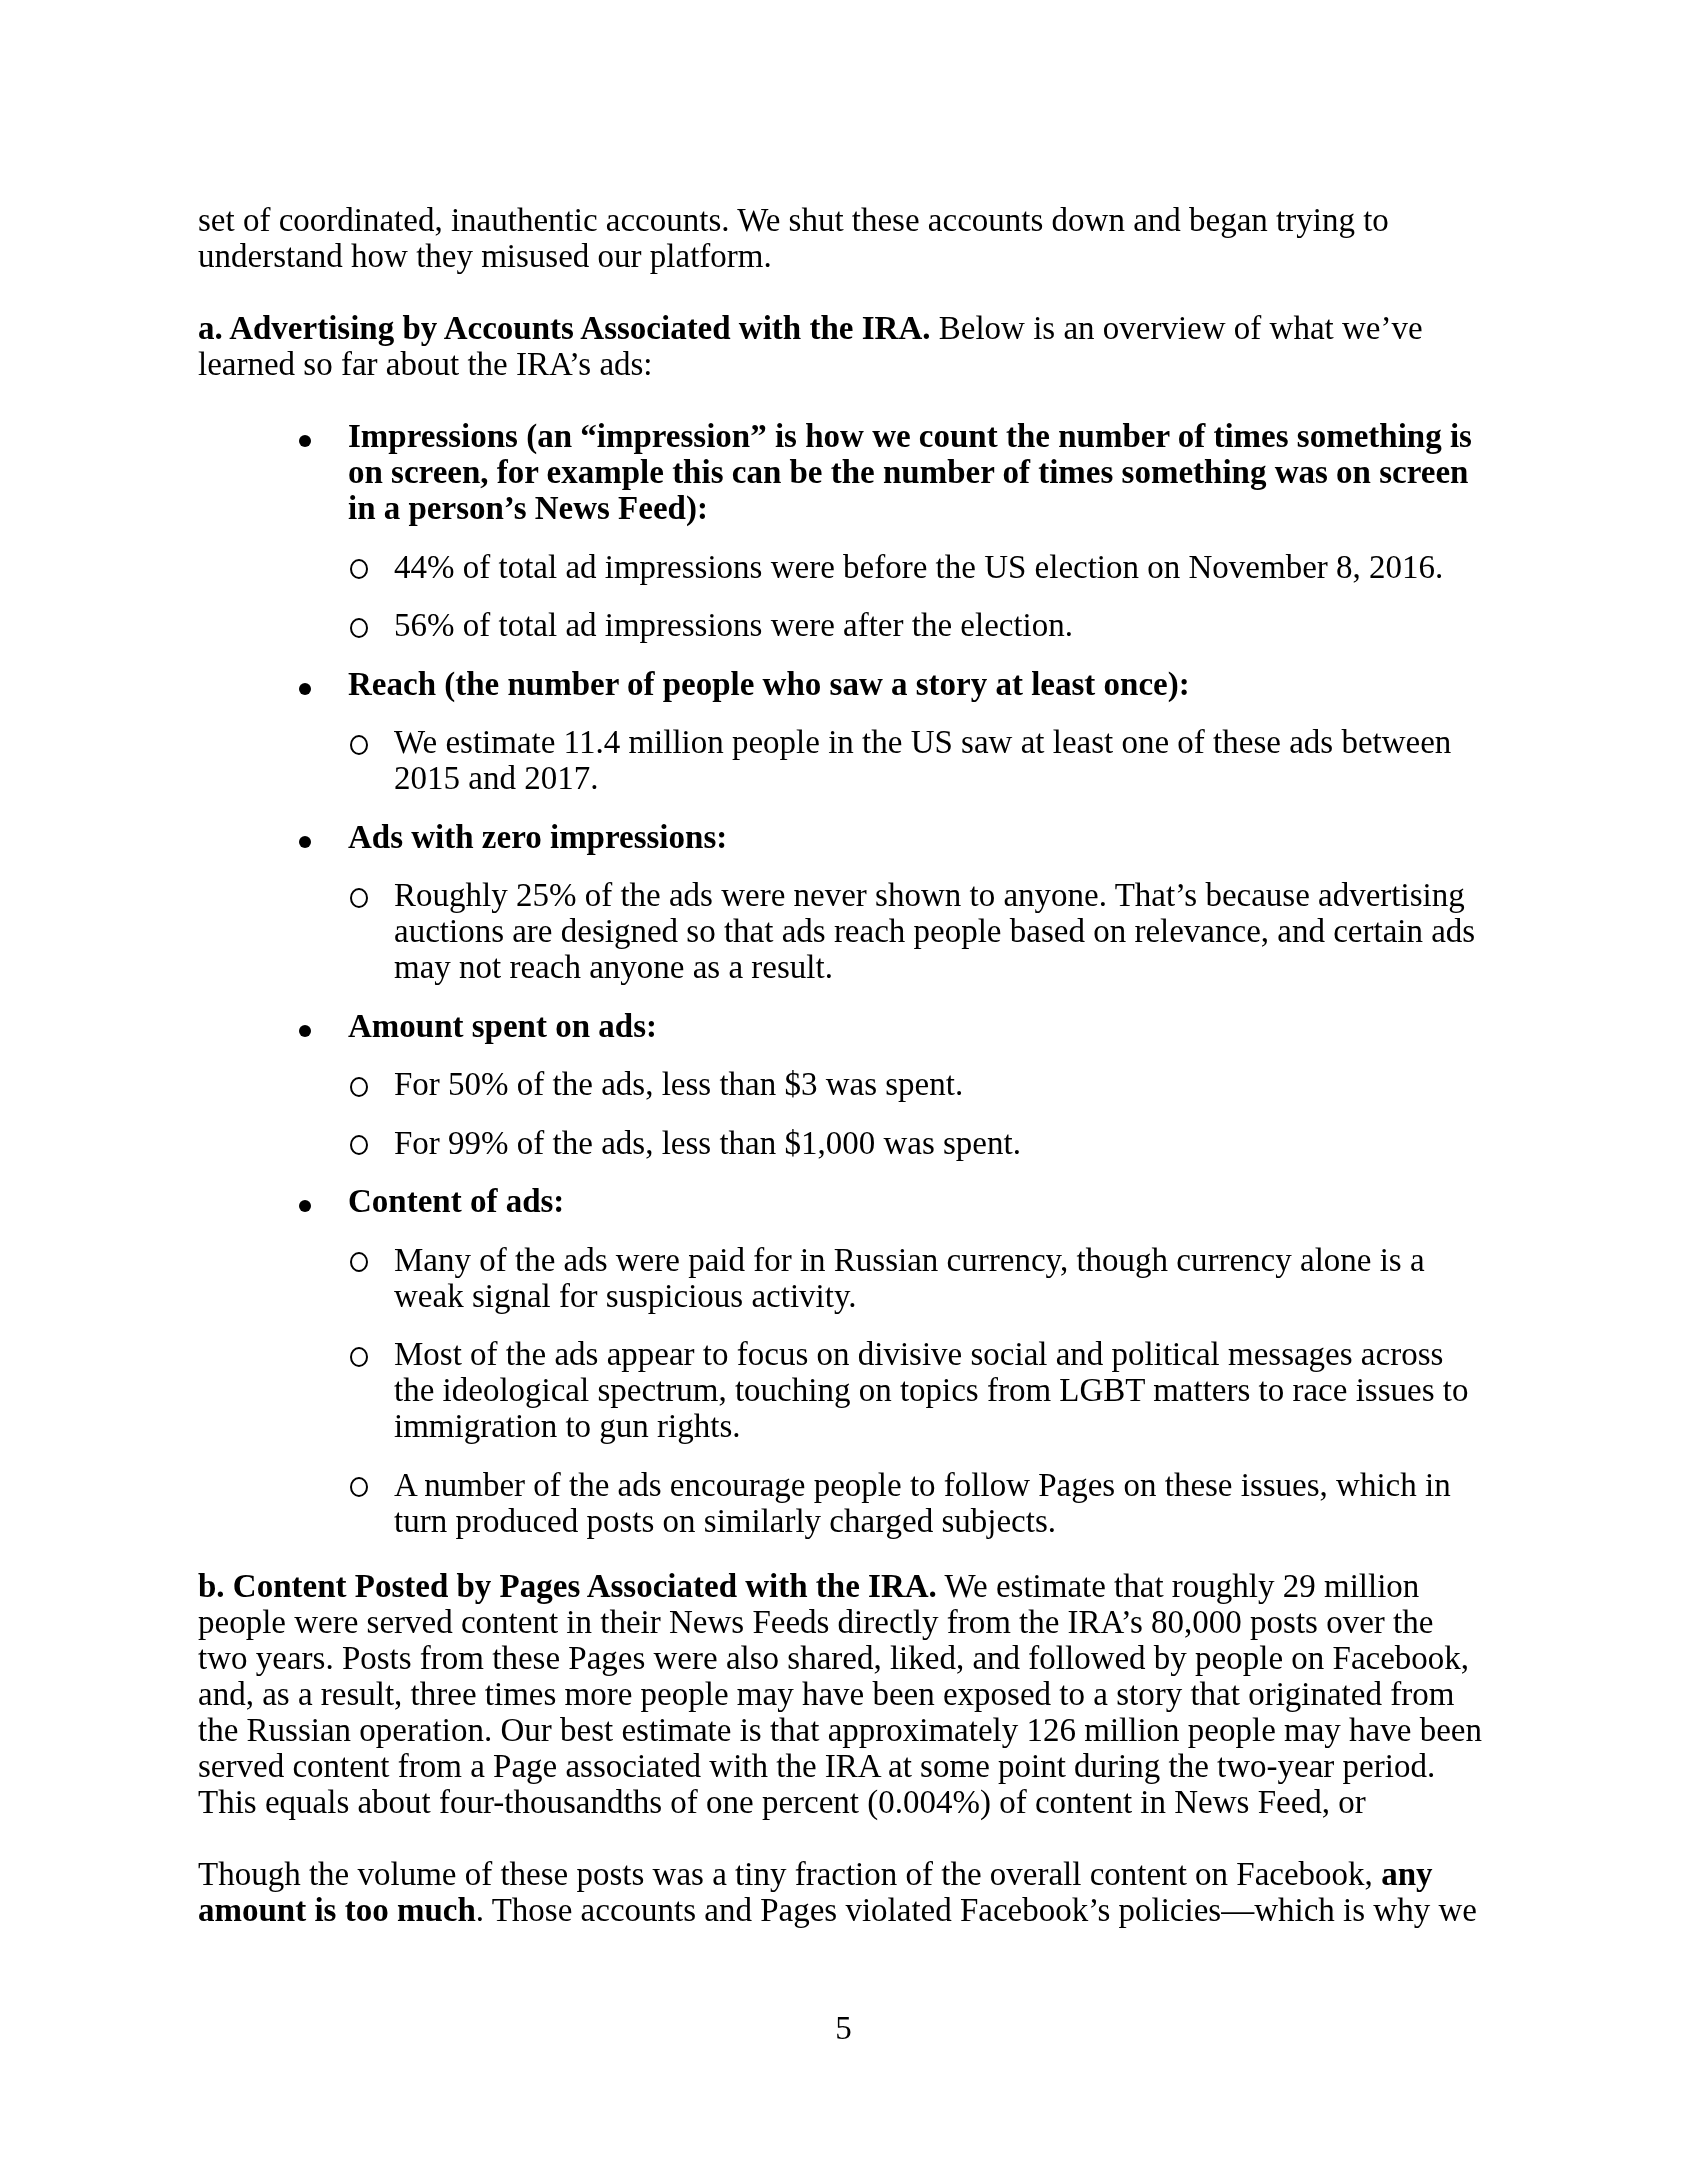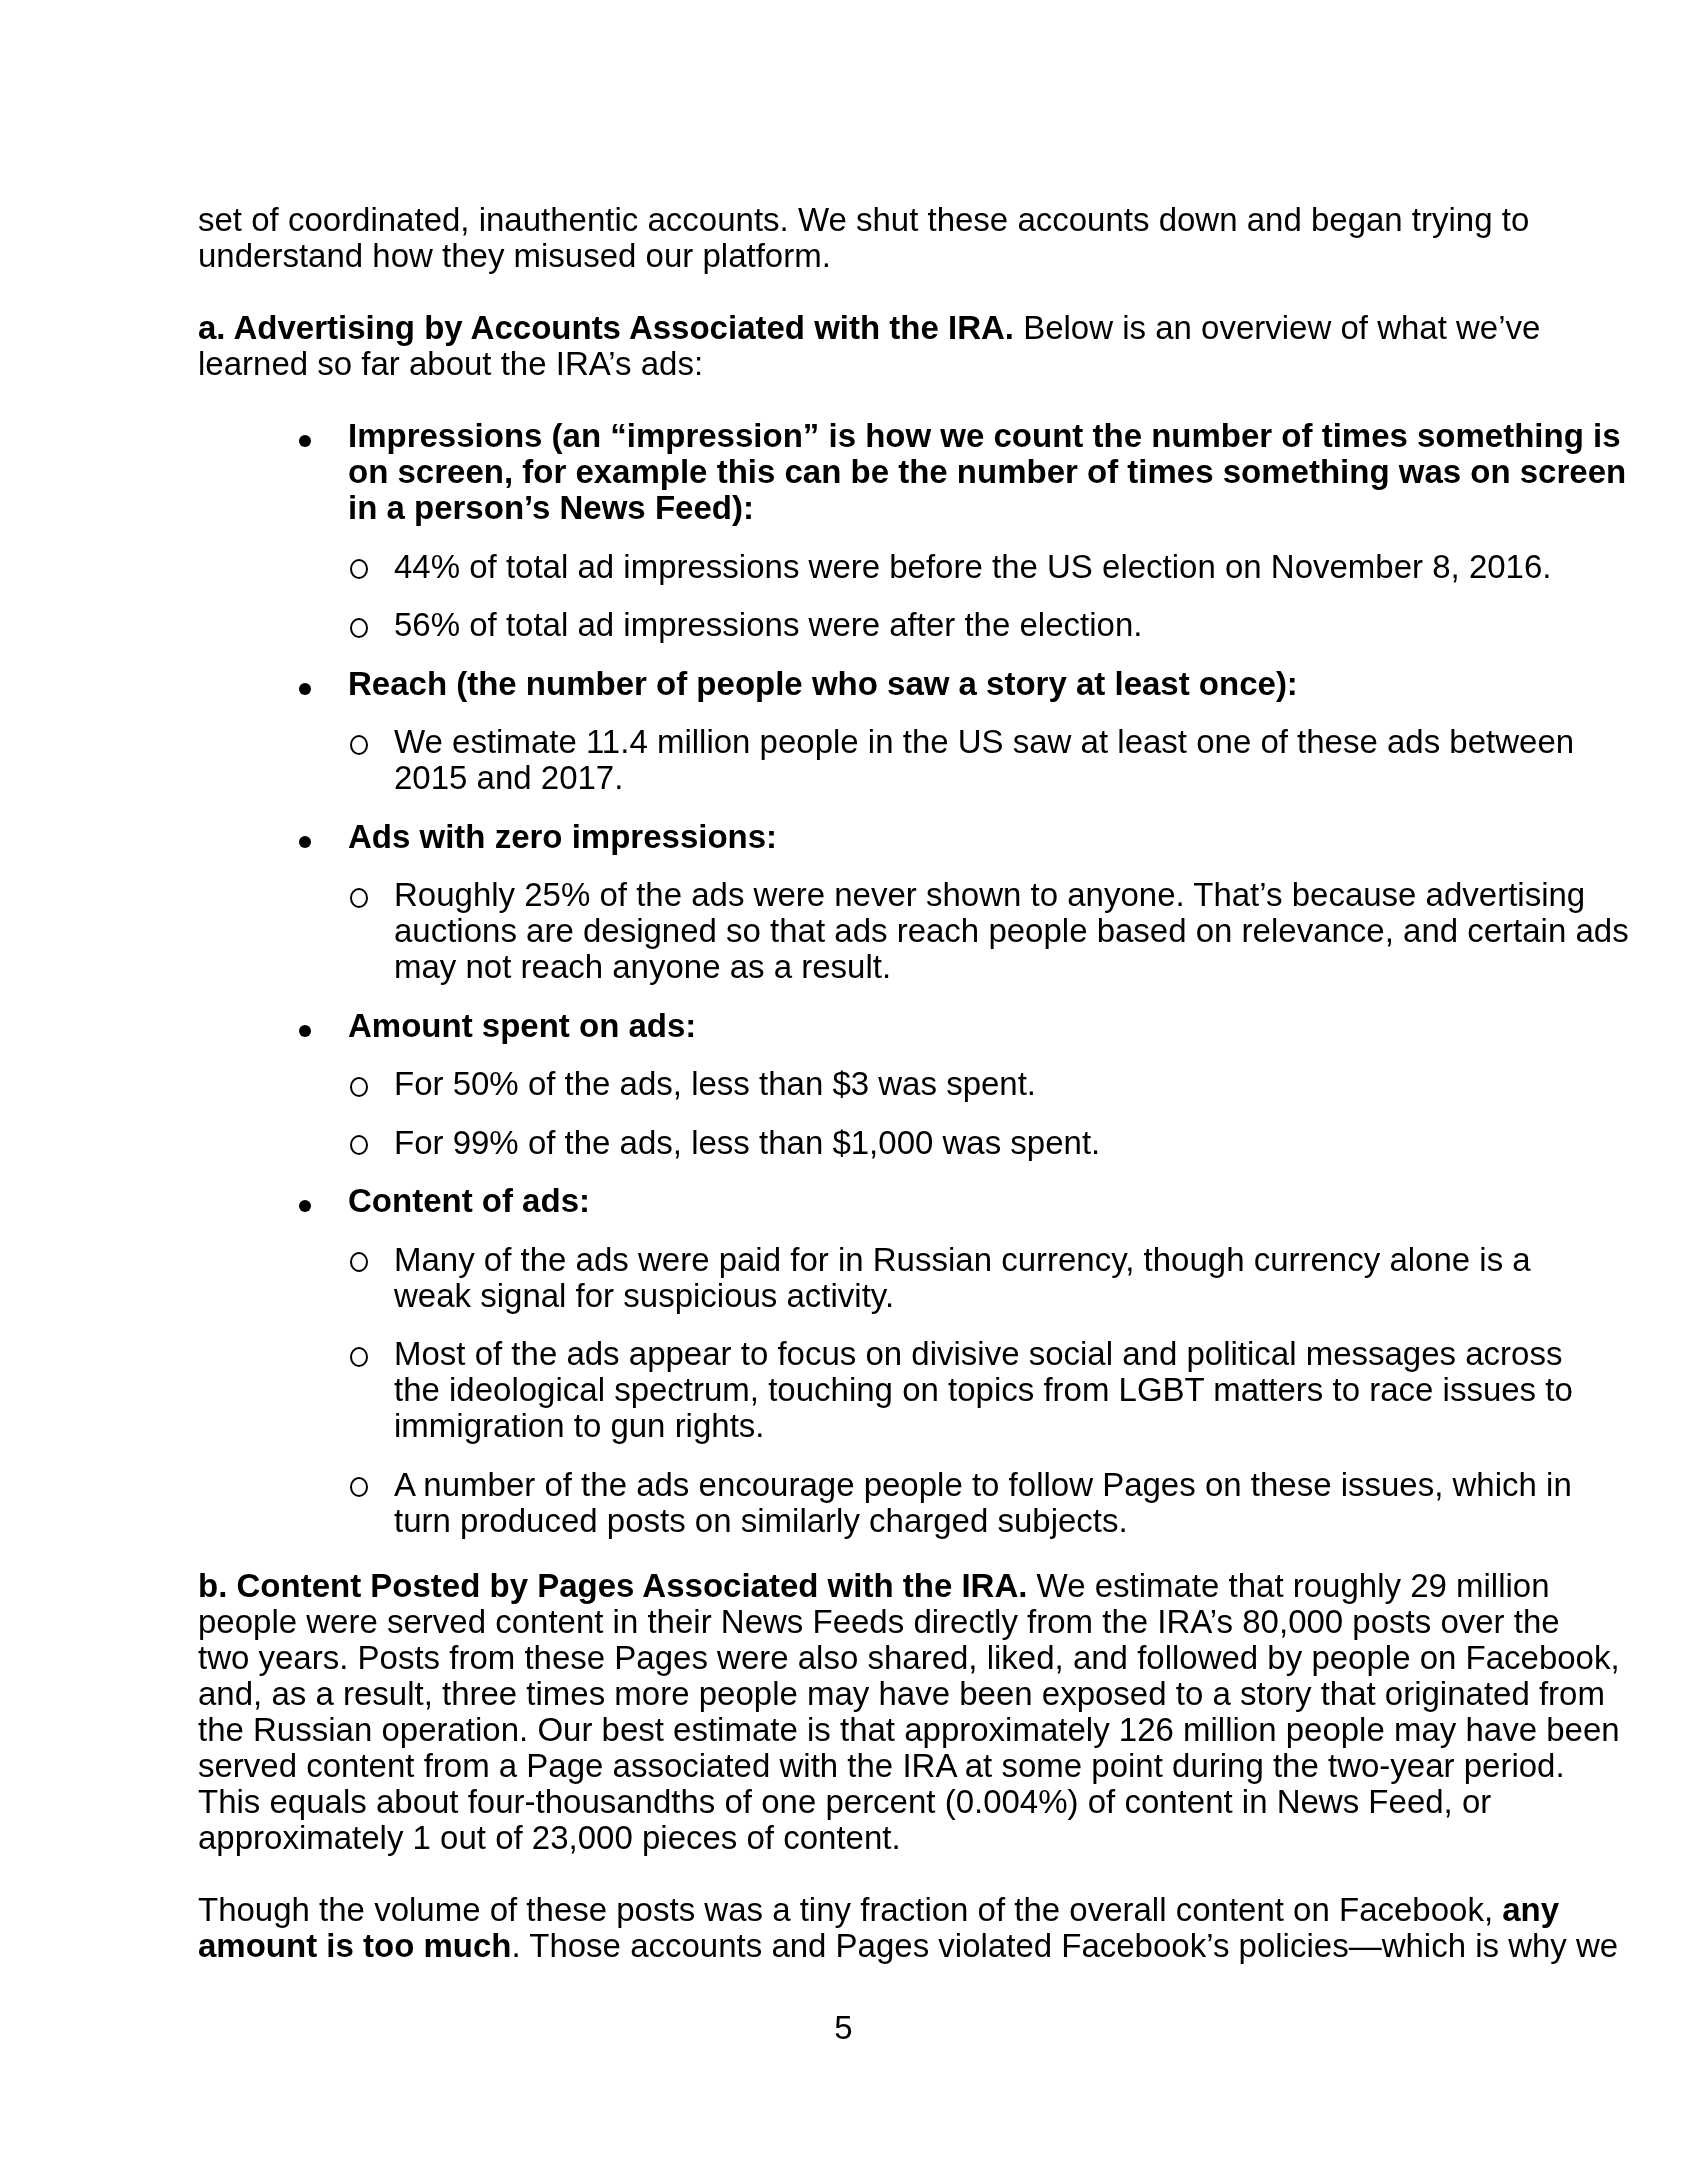--- a/index.html
+++ b/index.html
@@ -6,21 +6,21 @@
     margin: 0;
     padding: 0;
     background: #e8e8e8;
   }
   .page {
     position: relative;
     width: 1687px;
     height: 2183px;
     background: #ffffff;
     overflow: hidden;
-    font-family: Liberation Sans, sans-serif;
+    font-family: Liberation Serif, serif;
     color: #000000;
   }
   #doc {
     position: absolute;
     left: 198px;
     top: 202px;
     width: 1330px;
     font-size: 33px;
   }
   .block { margin-bottom: 22.5px; }
@@ -129,21 +129,20 @@
         <div class="line"><span class="seg">turn produced posts on similarly charged subjects.</span></div>
       </div>
       <div class="block paragraph">
         <div class="line"><span class="seg-b">b. Content Posted by Pages Associated with the IRA.</span><span class="seg"> We estimate that roughly 29 million</span></div>
         <div class="line"><span class="seg">people were served content in their News Feeds directly from the IRA’s 80,000 posts over the</span></div>
         <div class="line"><span class="seg">two years. Posts from these Pages were also shared, liked, and followed by people on Facebook,</span></div>
         <div class="line"><span class="seg">and, as a result, three times more people may have been exposed to a story that originated from</span></div>
         <div class="line"><span class="seg">the Russian operation. Our best estimate is that approximately 126 million people may have been</span></div>
         <div class="line"><span class="seg">served content from a Page associated with the IRA at some point during the two-year period.</span></div>
         <div class="line"><span class="seg">This equals about four-thousandths of one percent (0.004%) of content in News Feed, or</span></div>
-        <div class="line"><span class="seg">approximately 1 out of 23,000 pieces of content.</span></div>
       </div>
       <div class="block paragraph">
         <div class="line"><span class="seg">Though the volume of these posts was a tiny fraction of the overall content on Facebook, </span><span class="seg-b">any</span></div>
         <div class="line"><span class="seg-b">amount is too much</span><span class="seg">. Those accounts and Pages violated Facebook’s policies—which is why we</span></div>
       </div>
     </div>
   <div class="page-footer">
     <span>5</span>
   </div>
 </div>

